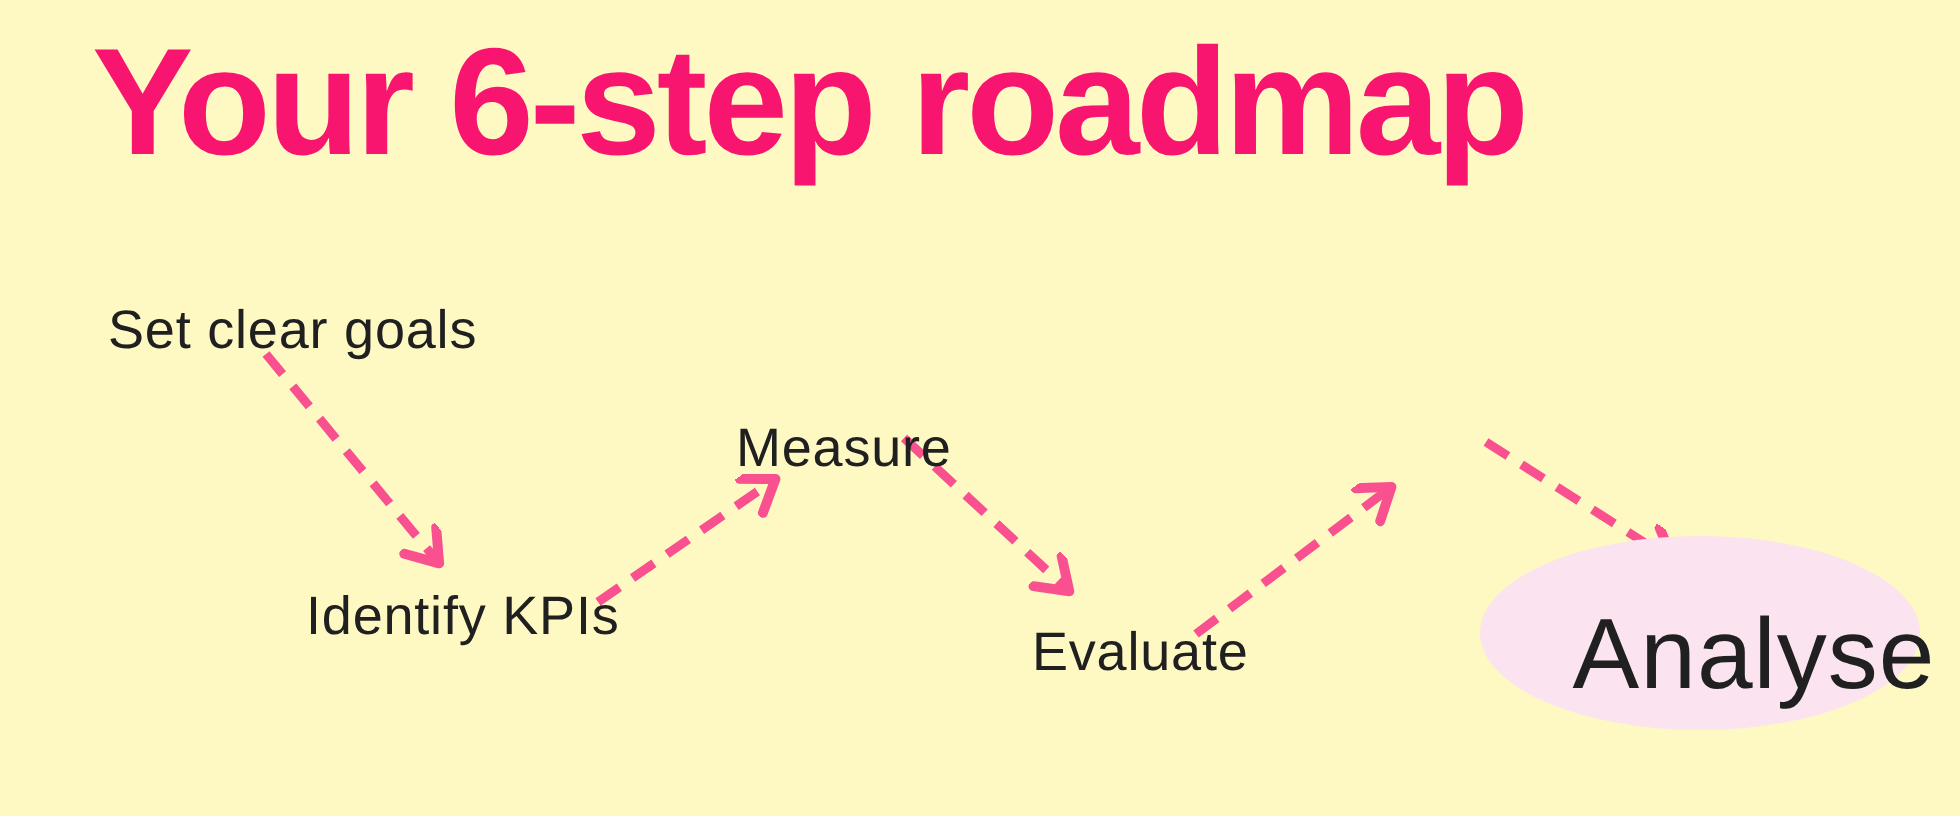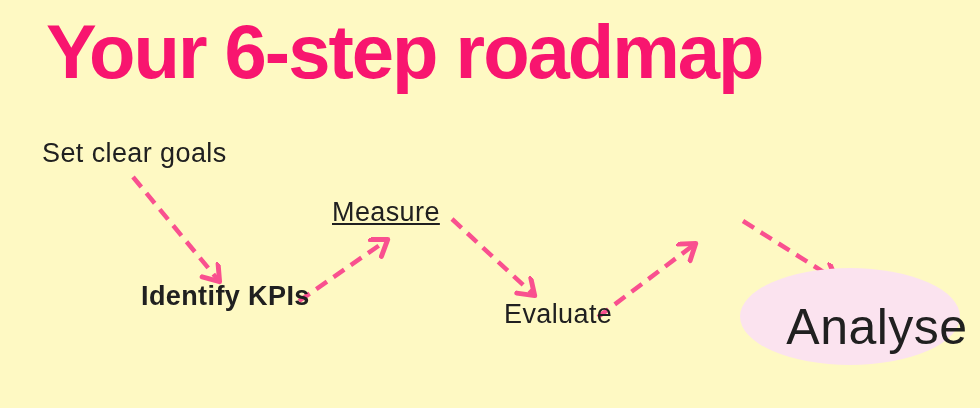--- a/index.html
+++ b/index.html
@@ -34,31 +34,31 @@
     width: 980px;
     height: 408px;
   }
   .arrows-layer line {
     stroke: var(--arrow-pink, #F9508F);
     stroke-width: 4.5;
     stroke-dasharray: 13 8;
   }
   .step-label {
     position: absolute;
-    margin: 0;
+    margin: 12px;
     font-size: 27px;
     line-height: 1;
     font-weight: 400;
     letter-spacing: 0.4px;
     color: var(--text-dark, #202020);
     white-space: nowrap;
   }
   .step-goals    { left: 42px;  top: 140px; }
-  .step-kpis     { left: 141px; top: 283px; font-weight: bold; }
-  .step-measure  { left: 332px; top: 199px; text-decoration: underline; }
+  .step-kpis     { left: 141px; top: 283px; }
+  .step-measure  { left: 356px; top: 199px; }
   .step-evaluate { left: 504px; top: 301px; }
   .step-track    { left: 668px; top: 201px; }
   .highlight-ellipse {
     position: absolute;
     left: 740px;
     top: 268px;
     width: 220px;
     height: 97px;
     border-radius: 50%;
     background: var(--ellipse-pink, #FBE3EF);

